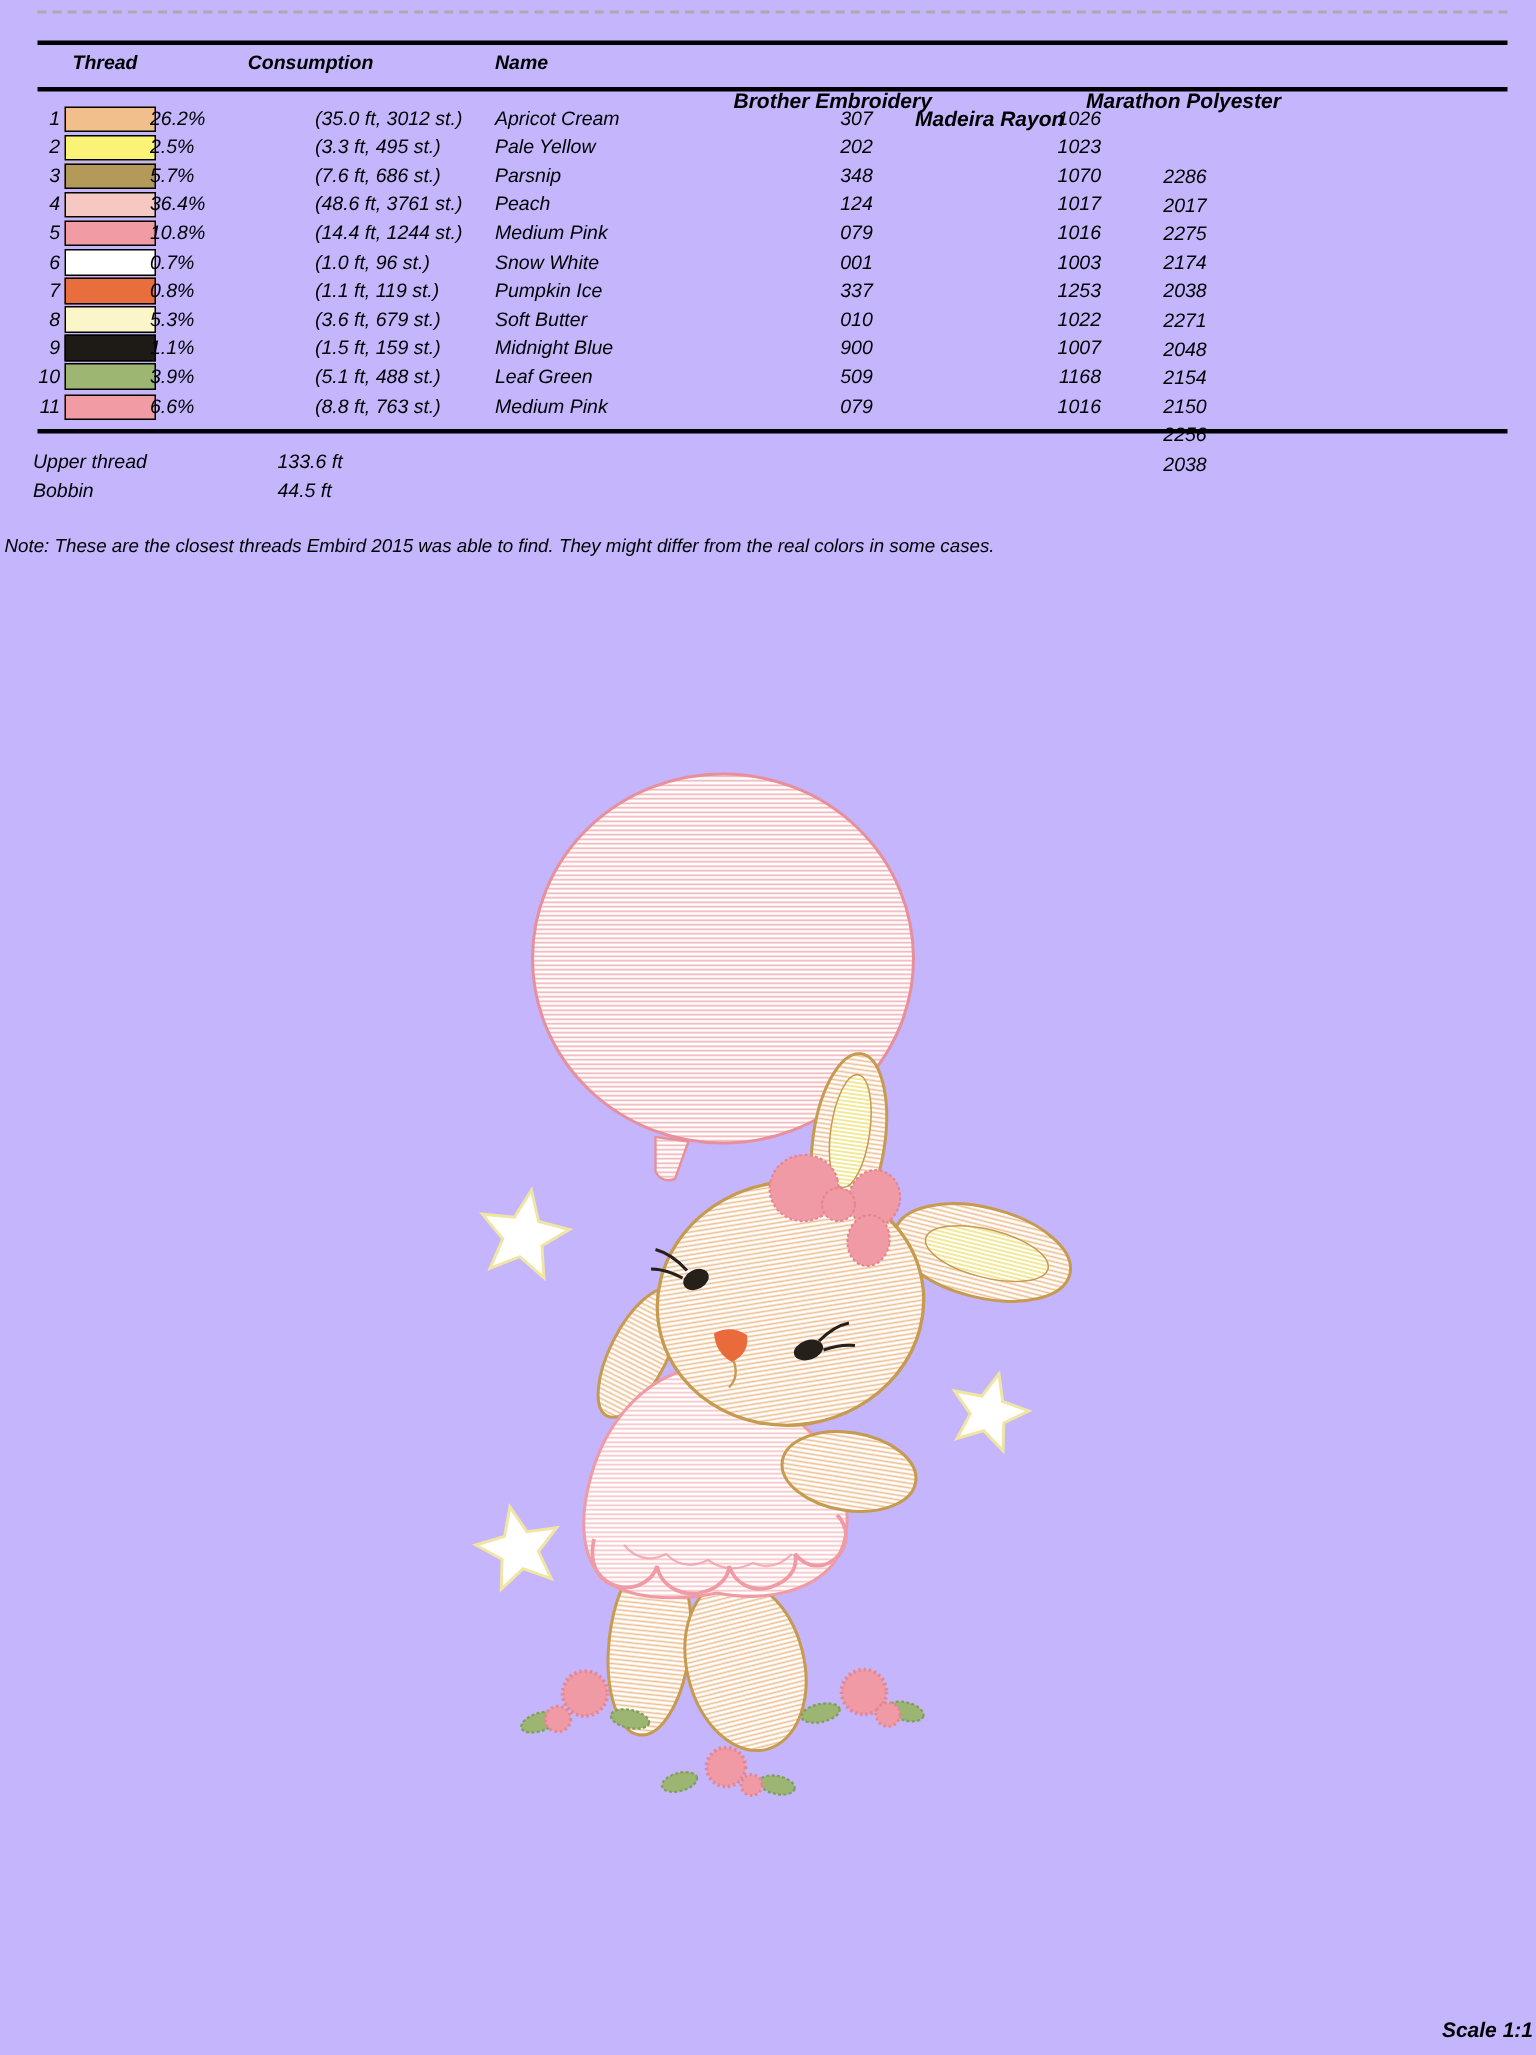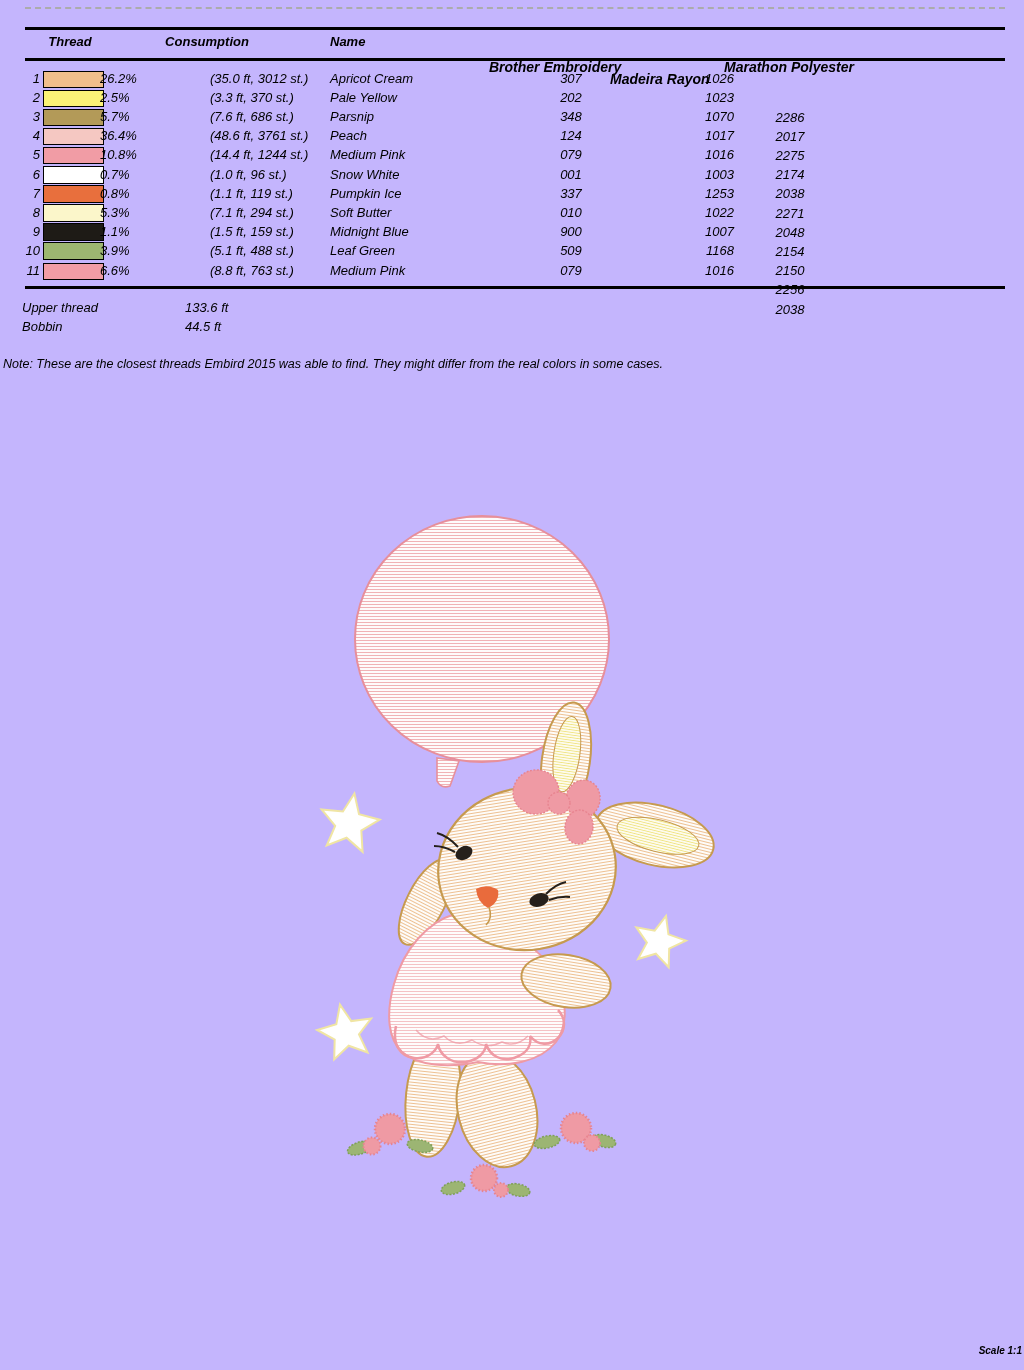--- a/index.html
+++ b/index.html
@@ -36,21 +36,21 @@
   
   .tot-row{height:19px;font-size:13px;line-height:19px;white-space:nowrap;}
   .tot-label{left:22px;text-align:right;}
   .tot-value{left:185px;}
   .t-upper{top:298px;}
   .t-bobbin{top:317px;}
   
   .note{top:357px;left:3px;font-size:12.5px;white-space:nowrap;}
   
   .footer-file{top:1348px;left:100px;font-size:11.5px;white-space:nowrap;}
-  .footer-scale{top:1345px;left:920px;width:102px;text-align:right;font-size:10px;font-weight:bold;white-space:nowrap;}
+  .footer-scale{top:1345px;left:920px;width:102px;text-align:right;font-size:14px;font-weight:bold;white-space:nowrap;}
   
   .design{top:495px;left:295px;width:440px;height:720px;}
 </style>
 </head>
 <body>
 
 <div class="page">
 
   <div class="abs perf-line"></div>
 
@@ -74,21 +74,21 @@
       <span class="c-detail">(35.0 ft, 3012 st.)</span>
       <span class="c-name">Apricot Cream</span>
       <span class="c-brother">307</span>
       <span class="c-madeira">1026</span>
       <span class="c-marathon">2286</span>
     </div>
       <div class="trow" style="top: 19.1px;">
       <span class="c-num">2</span>
       <span class="c-swatch" style="background: rgb(251, 243, 119);"></span>
       <span class="c-pct">2.5%</span>
-      <span class="c-detail">(3.3 ft, 370 st.)</span>
+      <span class="c-detail">(3.3 ft, 495 st.)</span>
       <span class="c-name">Pale Yellow</span>
       <span class="c-brother">202</span>
       <span class="c-madeira">1023</span>
       <span class="c-marathon">2017</span>
     </div>
       <div class="trow" style="top: 38.2px;">
       <span class="c-num">3</span>
       <span class="c-swatch" style="background: rgb(179, 154, 88);"></span>
       <span class="c-pct">5.7%</span>
       <span class="c-detail">(7.6 ft, 686 st.)</span>
@@ -134,21 +134,21 @@
       <span class="c-detail">(1.1 ft, 119 st.)</span>
       <span class="c-name">Pumpkin Ice</span>
       <span class="c-brother">337</span>
       <span class="c-madeira">1253</span>
       <span class="c-marathon">2048</span>
     </div>
       <div class="trow" style="top: 133.7px;">
       <span class="c-num">8</span>
       <span class="c-swatch" style="background: rgb(251, 246, 202);"></span>
       <span class="c-pct">5.3%</span>
-      <span class="c-detail">(7.1 ft, 294 st.)</span>
+      <span class="c-detail">(3.6 ft, 679 st.)</span>
       <span class="c-name">Soft Butter</span>
       <span class="c-brother">010</span>
       <span class="c-madeira">1022</span>
       <span class="c-marathon">2154</span>
     </div>
       <div class="trow" style="top: 152.8px;">
       <span class="c-num">9</span>
       <span class="c-swatch" style="background: rgb(30, 27, 22);"></span>
       <span class="c-pct">1.1%</span>
       <span class="c-detail">(1.5 ft, 159 st.)</span>

